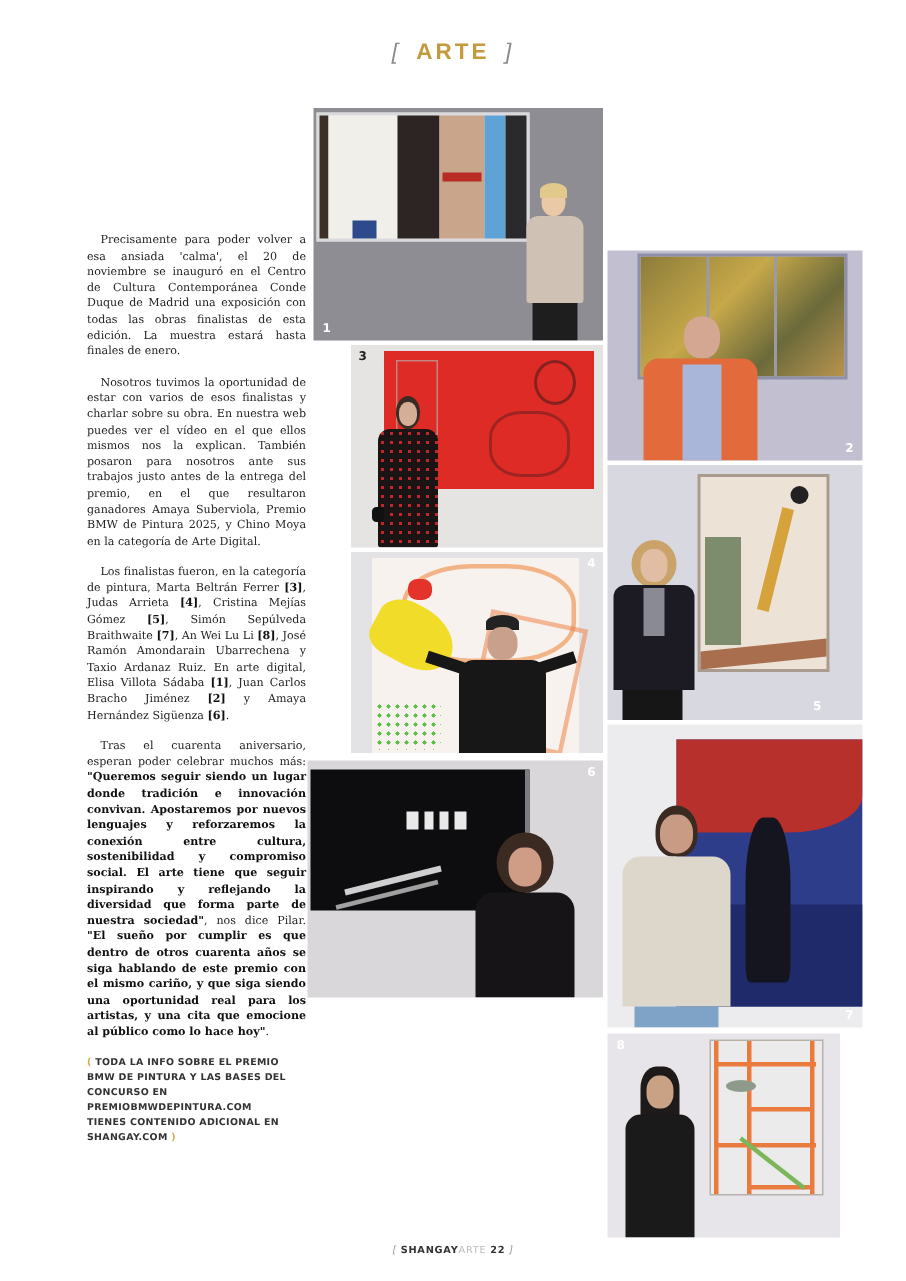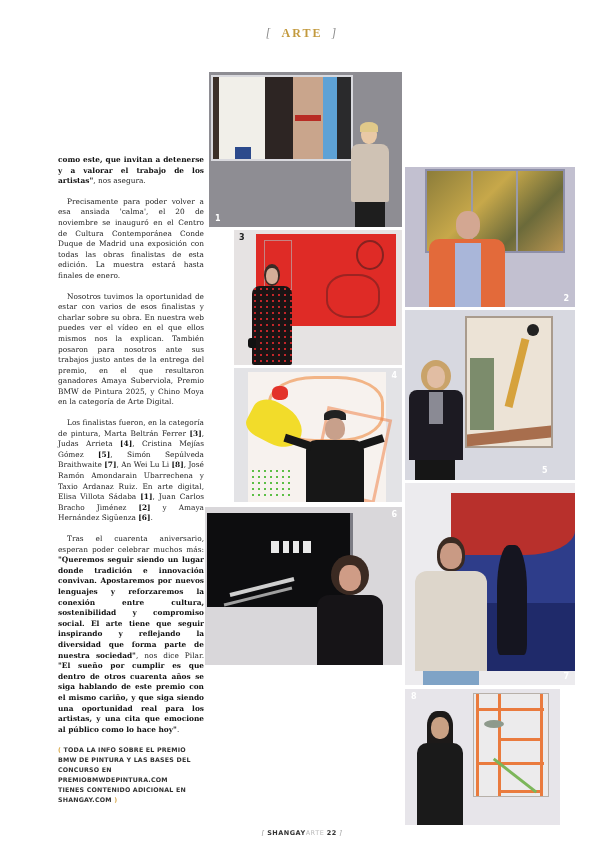--- a/index.html
+++ b/index.html
@@ -1,17 +1,17 @@
 <!DOCTYPE html>
 <html><head>
   <meta charset="utf-8">
   <style>
     html, body { margin:0; padding:0; background:#fff; }
     body { width:604px; height:854px; position:relative; overflow:hidden; font-family:"DejaVu Serif", serif; }
-    .section-header { position:absolute; top:26px; left:0; width:604px; text-align:center; font-family:Liberation Serif, serif; font-size:12px; letter-spacing:2px; }
+    .section-header { position:absolute; top:26px; left:0; width:604px; text-align:center; font-family:Liberation Sans, sans-serif; font-size:15px; letter-spacing:2px; }
     .section-header .br { color:#8a8a8a; font-style:italic; font-weight:normal; }
     .section-header .lbl { color:#c39a3e; font-weight:bold; margin:0 4px; }
 
     .text-col { position:absolute; left:58px; top:155px; width:146px; font-size:7.4px; line-height:10.6px; color:#222; text-align:justify; hyphens:auto; }
     .text-col p { margin:0 0 10px 0; text-indent:9px; }
     .text-col p.first { text-indent:0; }
     .text-col b { font-weight:bold; color:#111; }
     .callout { font-family:"DejaVu Sans", sans-serif; font-weight:bold; font-size:6.3px; line-height:10px; color:#333; text-align:left; margin-top:2px; letter-spacing:0.2px; }
     .callout .br { color:#d9a94a; }
 
@@ -28,21 +28,20 @@
 </head>
 <body>
 
 <div class="section-header">
   <span class="br">[</span>
   <span class="lbl">ARTE</span>
   <span class="br">]</span>
 </div>
 
 <div class="text-col">
-  <p class="first"><b>como este, que invitan a detenerse y a valorar el trabajo de los artistas"</b><span>, nos asegura.</span></p>
   <p>Precisamente para poder volver a esa ansiada 'calma', el 20 de noviembre se inauguró en el Centro de Cultura Contemporánea Conde Duque de Madrid una exposición con todas las obras finalistas de esta edición. La muestra estará hasta finales de enero.</p>
   <p>Nosotros tuvimos la oportunidad de estar con varios de esos finalistas y charlar sobre su obra. En nuestra web puedes ver el vídeo en el que ellos mismos nos la explican. También posaron para nosotros ante sus trabajos justo antes de la entrega del premio, en el que resultaron ganadores Amaya Suberviola, Premio BMW de Pintura 2025, y Chino Moya en la categoría de Arte Digital.</p>
   <p><span>Los finalistas fueron, en la categoría de pintura, Marta Beltrán Ferrer </span><b>[3]</b><span>, Judas Arrieta </span><b>[4]</b><span>, Cristina Mejías Gómez </span><b>[5]</b><span>, Simón Sepúlveda Braithwaite </span><b>[7]</b><span>, An Wei Lu Li </span><b>[8]</b><span>, José Ramón Amondarain Ubarrechena y Taxio Ardanaz Ruiz. En arte digital, Elisa Villota Sádaba </span><b>[1]</b><span>, Juan Carlos Bracho Jiménez </span><b>[2]</b><span> y Amaya Hernández Sigüenza </span><b>[6]</b><span>.</span></p>
   <p><span>Tras el cuarenta aniversario, esperan poder celebrar muchos más: </span><b>"Queremos seguir siendo un lugar donde tradición e innovación convivan. Apostaremos por nuevos lenguajes y reforzaremos la conexión entre cultura, sostenibilidad y compromiso social. El arte tiene que seguir inspirando y reflejando la diversidad que forma parte de nuestra sociedad"</b><span>, nos dice Pilar. </span><b>"El sueño por cumplir es que dentro de otros cuarenta años se siga hablando de este premio con el mismo cariño, y que siga siendo una oportunidad real para los artistas, y una cita que emocione al público como lo hace hoy"</b><span>.</span></p>
   <div class="callout">
     <span class="br">(</span>
     <span>TODA LA INFO SOBRE EL PREMIO BMW DE PINTURA Y LAS BASES DEL CONCURSO EN</span><br>
     <span>PREMIOBMWDEPINTURA.COM</span><br>
     <span>TIENES CONTENIDO ADICIONAL EN</span><br>
     <span>SHANGAY.COM</span>

